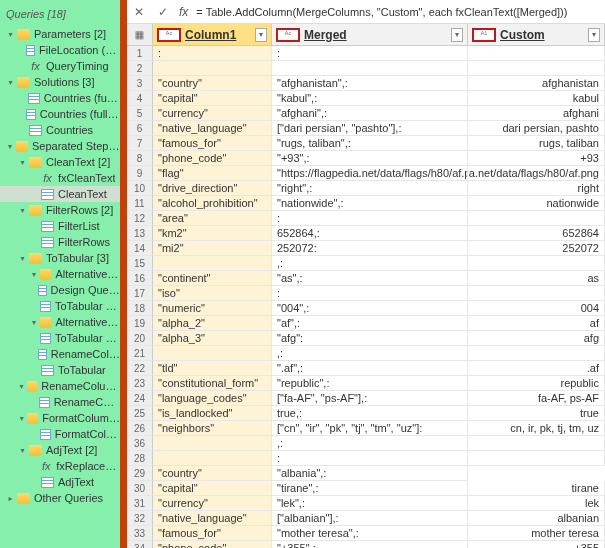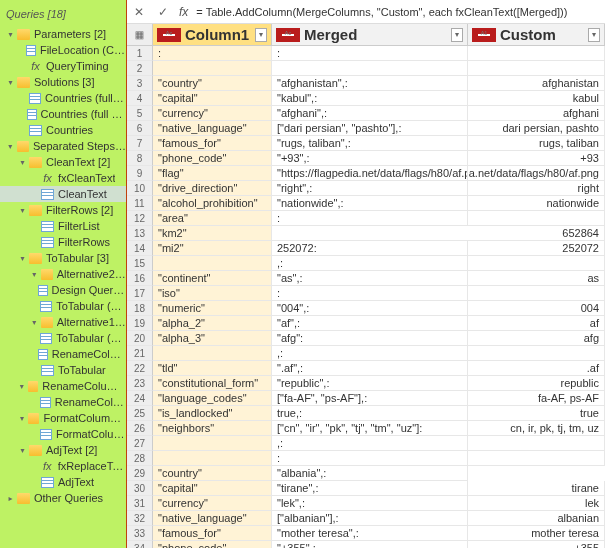--- a/index.html
+++ b/index.html
@@ -1,17 +1,17 @@
 <!DOCTYPE html>
 <html><head>
 <meta charset="utf-8">
 <style>
 * { box-sizing: border-box; margin: 0; padding: 0; }
 body { font-family: "Segoe UI", Arial, sans-serif; font-size: 11px; color: #333; background: #fff; width: 605px; height: 548px; overflow: hidden; display: flex; }
-.sidebar { width: 127px; background: #bef264; border-right: 1px solid #c2410c; overflow: hidden; padding-top: 4px; }
+.sidebar { width: 127px; background: #86efac; border-right: 7px solid #c2410c; overflow: hidden; padding-top: 4px; }
 .sidebar-title { font-size: 11px; color: #555; padding: 4px 6px 6px 6px; font-style: italic; }
 .tree-item { display: flex; align-items: center; padding: 2px 0 2px 4px; cursor: pointer; white-space: nowrap; overflow: hidden; }
 .tree-item.lvl1 { padding-left: 6px; }
 .tree-item.lvl2 { padding-left: 18px; }
 .tree-item.lvl3 { padding-left: 30px; }
 .tree-item.selected { background: #d0e0d0; }
 .caret { width: 9px; height: 9px; margin-right: 2px; display: inline-flex; align-items: center; justify-content: center; font-size: 8px; color: #666; }
 .ico { width: 13px; height: 11px; margin-right: 4px; display: inline-block; }
 .ico-folder { background: linear-gradient(#ffd96b,#f7be2e); border-radius: 1px; }
 .ico-table { background: #fff; border: 1px solid #6fa7d6; position: relative; }
@@ -22,22 +22,22 @@
 .main { flex: 1; display: flex; flex-direction: column; overflow: hidden; }
 .formula-bar { display: flex; align-items: center; height: 24px; border-bottom: 1px solid #ddd; padding: 0 4px; gap: 8px; }
 .fb-btn { width: 16px; height: 16px; display: inline-flex; align-items: center; justify-content: center; font-size: 12px; color: #666; cursor: pointer; }
 .fx-label { font-style: italic; font-size: 12px; color: #555; }
 .formula-input { flex: 1; border: none; font-size: 11px; color: #333; outline: none; }
 .grid-header { display: flex; height: 22px; border-bottom: 1px solid #ccc; }
 .rownum-h { width: 26px; background: #eee; border-right: 1px solid #ccc; display:flex; align-items:center; justify-content:center; }
 .rownum-h-icon { font-size:10px; color:#666; }
 .col-h { display: flex; align-items: center; padding: 0 4px; border-right: 1px solid #ccc; background: #f2f2f2; position: relative; }
 .col-h.sel { background: #ffe082; }
-.col-type { width: 24px; height: 14px; border: 6px solid #b91c1c; background: #fff; font-size: 8px; display:flex; align-items:center; justify-content:center; margin-right: 4px; color:#777; }
-.col-name { flex:1; font-size: 15px; font-weight: 600; color:#333; }
+.col-type { width: 24px; height: 14px; border: 2px solid #b91c1c; background: #fff; font-size: 8px; display:flex; align-items:center; justify-content:center; margin-right: 4px; color:#777; }
+.col-name { flex:1; font-size: 12px; font-weight: 600; color:#333;text-decoration:underline; }
 .col-dd { width: 12px; height: 14px; border:1px solid #aaa; background:#fff; font-size:8px; display:flex; align-items:center; justify-content:center; color:#666; }
 .grid-body { flex:1; overflow: auto; }
 .row { display: flex; height: 15px; }
 .rownum { width: 26px; background: #eee; border-right:1px solid #ccc; border-bottom:1px solid #e7e7e7; font-size:10px; color:#666; display:flex; align-items:center; justify-content:center; }
 .cell { border-right:1px solid #e7e7e7; border-bottom:1px solid #e7e7e7; padding: 0 5px; font-size: 11px; color:#333; display:flex; align-items:center; overflow:hidden; white-space:nowrap; }
 .cell.sel { background: #fff3d6; }
 .c1 { width: 119px; }
 .c2 { width: 196px; }
 .c3 { flex:1;justify-content:flex-end; }
 </style>
@@ -301,20 +301,21 @@
         </div>
         <div class="row">
           <div class="rownum">12</div>
           <div class="cell c1 sel">"area"</div>
           <div class="cell c2">:</div>
           <div class="cell c3"></div>
         </div>
         <div class="row">
           <div class="rownum">13</div>
           <div class="cell c1 sel">"km2"</div>
+          <div class="cell c2">652864,:</div>
           <div class="cell c3">652864</div>
         </div>
         <div class="row">
           <div class="rownum">14</div>
           <div class="cell c1 sel">"mi2"</div>
           <div class="cell c2">252072:</div>
           <div class="cell c3">252072</div>
         </div>
         <div class="row">
           <div class="rownum">15</div>
@@ -382,21 +383,21 @@
           <div class="cell c2">true,:</div>
           <div class="cell c3">true</div>
         </div>
         <div class="row">
           <div class="rownum">26</div>
           <div class="cell c1 sel">"neighbors"</div>
           <div class="cell c2">["cn", "ir", "pk", "tj", "tm", "uz"]:</div>
           <div class="cell c3">cn, ir, pk, tj, tm, uz</div>
         </div>
         <div class="row">
-          <div class="rownum">27</div>
+          <div class="rownum">36</div>
           <div class="cell c1 sel"></div>
           <div class="cell c2">,:</div>
           <div class="cell c3"></div>
         </div>
         <div class="row">
           <div class="rownum">28</div>
           <div class="cell c1 sel"></div>
           <div class="cell c2">:</div>
           <div class="cell c3"></div>
         </div>

